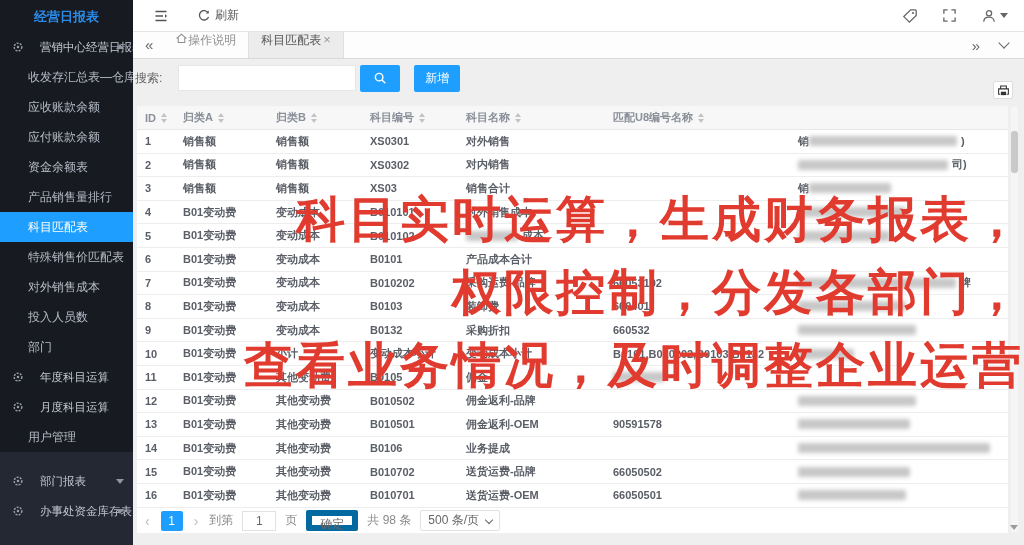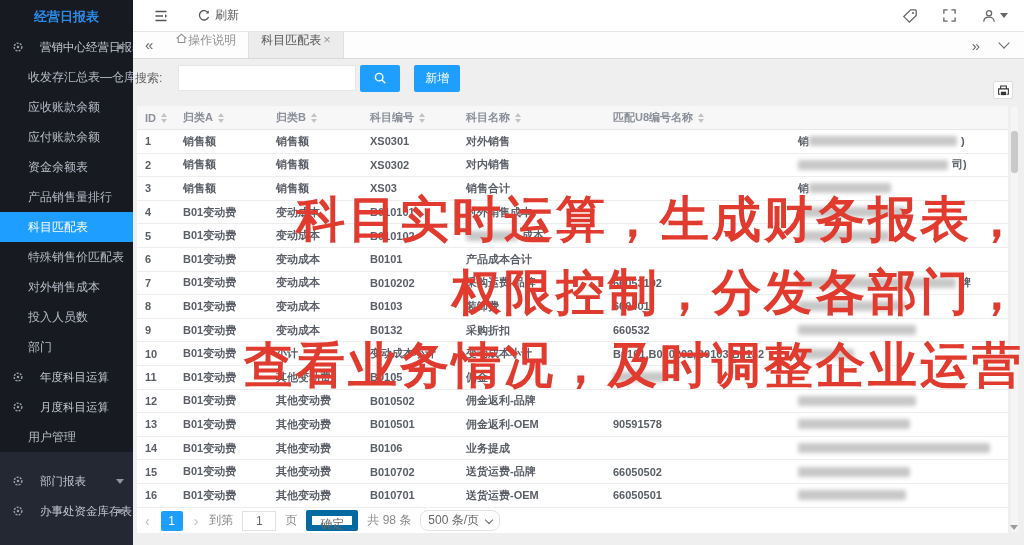--- a/index.html
+++ b/index.html
@@ -84,21 +84,21 @@
   
   .pager { position:absolute; left:137px; top:508px; width:871px; height:25px; background:#fff;
     display:flex; align-items:center; gap:9px; padding-left:6px; font-size:12px; color:#8a8a8a; z-index:5; }
   .pg-arrow { color:#bbb; font-size:14px; cursor:pointer; padding:0 2px; }
   .pg-cur { width:22px; height:20px; background:#1e9fff; color:#fff; border-radius:2px;
     display:flex; align-items:center; justify-content:center; font-size:12px; cursor:pointer; }
   .pg-input { width:34px; height:20px; border:1px solid #e2e2e2; text-align:center; font-size:12px;
     color:#666; outline:none; }
   .pg-btn { height:21px; padding:0 8px; background:#fff; border:6px solid #0369a1; border-radius:2px;
     font-size:12px; color:#666; cursor:pointer; }
-  .pg-select { height:21px; border:1px solid #e2e2e2; border-radius:8px; background:#fff;
+  .pg-select { height:21px; border:1px solid #e2e2e2; border-radius:2px; background:#fff;
     display:flex; align-items:center; gap:7px; padding:0 7px; cursor:pointer; color:#666; }
   .pg-select .chev-down { width:6px; height:6px; margin-top:-2px; }
 
   
   .overlay { position:absolute; left:133px; top:183px; width:891px; text-align:right;
     font-weight:bold; font-size:49px; line-height:73px; letter-spacing:3px;
     z-index:50; pointer-events:none; white-space:nowrap; }
 </style>
 </head>
 <body>

